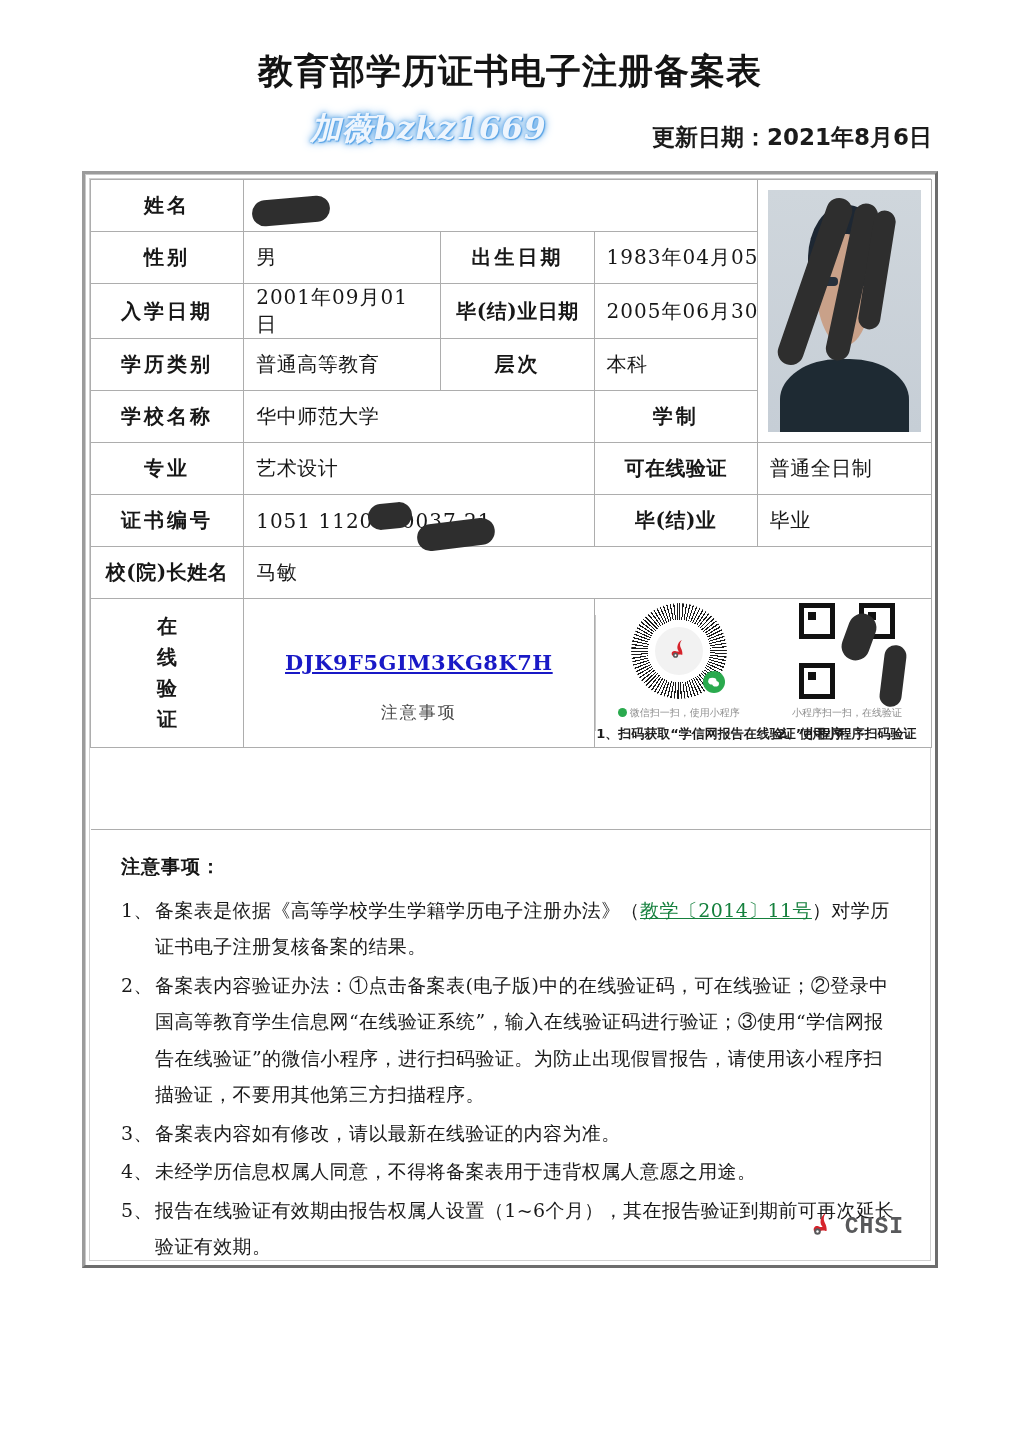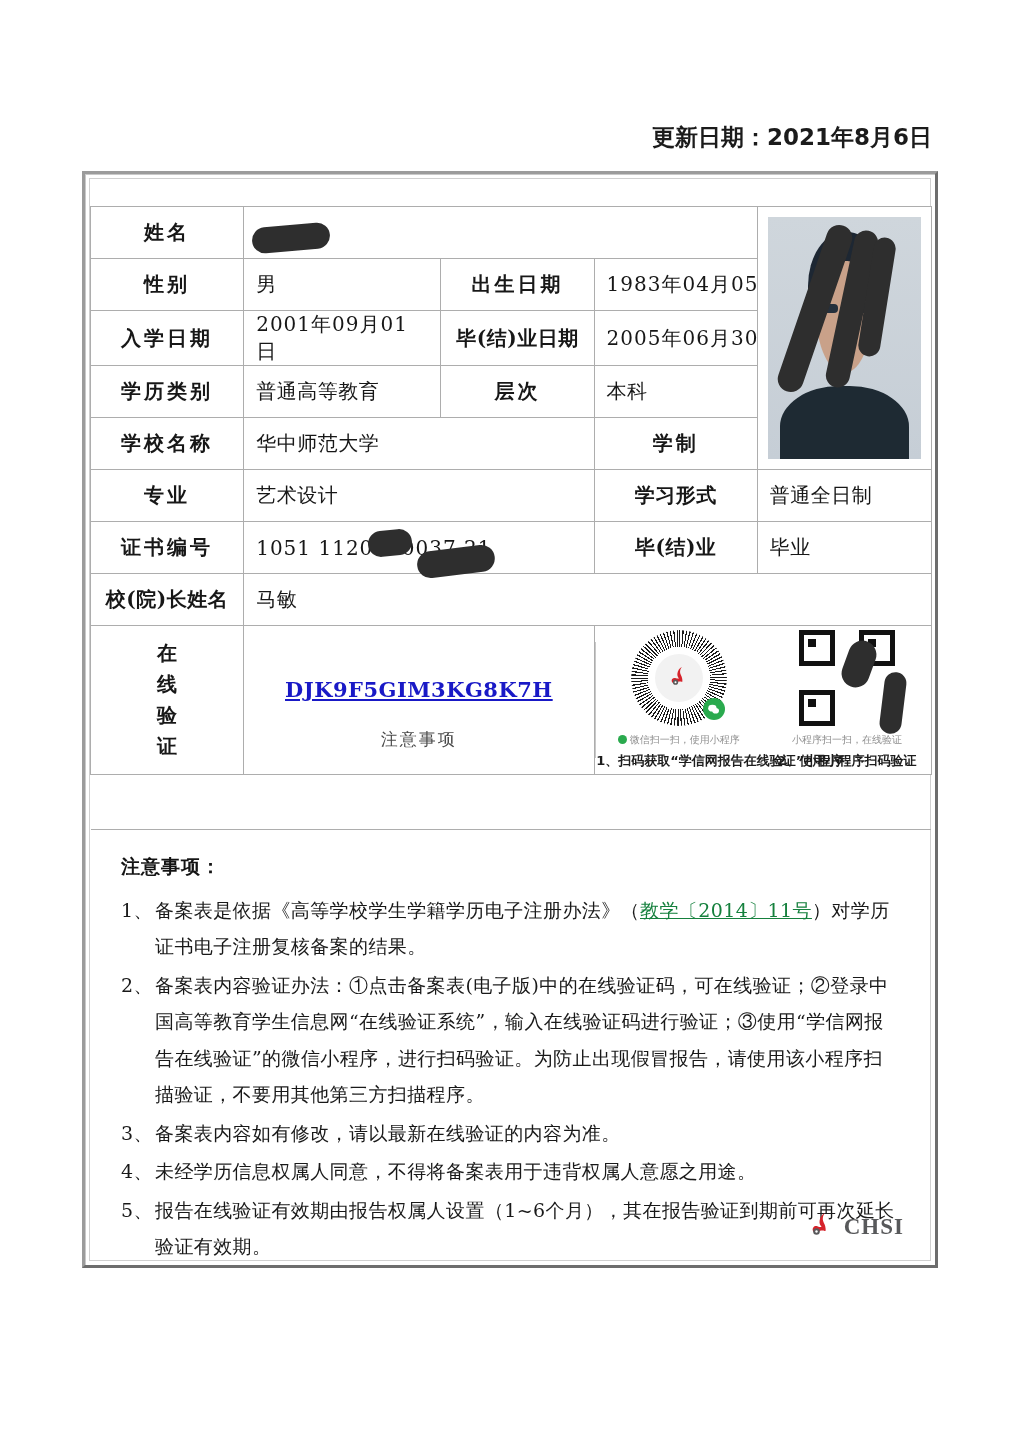--- a/index.html
+++ b/index.html
@@ -79,21 +79,20 @@
   }
 
   
   .tbl {
     position: absolute;
     left: 0; top: 0;
     width: 842px;
     border-collapse: collapse;
     table-layout: fixed;
     background: #5eead4;
-    margin-top: 27px;
   }
   .tbl td {
     border: 1px solid #adadad;
     padding: 0 12px;
     height: 51px;
     vertical-align: middle;
     font-family: "DejaVu Serif", "Liberation Serif", serif;
     font-size: 20px;
     color: #171717;
     background: #fff;
@@ -309,31 +308,33 @@
     text-decoration: underline;
   }
 
   
   .chsi {
     position: absolute;
     right: 26px; bottom: 16px;
     display: flex; align-items: center; gap: 6px;
   }
   .chsi-text {
-    font-family: Liberation Serif, serif;
+    font-family: Liberation Mono, monospace;
     font-weight: bold;
     font-size: 23px;
     color: #58595b;
     letter-spacing: 1px;
   }
 </style>
 </head>
 <body>
 
 <div class="header">
+  <div class="doc-title">教育部学历证书电子注册备案表</div>
+  <div class="watermark">加薇bzkz1669</div>
   <div class="update-date">更新日期：2021年8月6日</div>
 </div>
 
 <div class="frame">
 <div class="frame-inner">
 
   <table class="tbl">
     <colgroup>
       <col style="width:153px">
       <col style="width:197px">
@@ -388,21 +389,21 @@
 
       <tr>
         <td class="lbl">学校名称</td>
         <td class="val" colspan="2">华中师范大学</td>
         <td class="lbl">学制</td>
       </tr>
 
       <tr>
         <td class="lbl">专业</td>
         <td class="val" colspan="2">艺术设计</td>
-        <td class="lbl lbl-tight">学习形式</td>
+        <td class="lbl lbl-tight">可在线验证</td>
         <td class="val">普通全日制</td>
       </tr>
 
       <tr>
         <td class="lbl">证书编号</td>
         <td class="val val-num" colspan="2" style="position:relative;">
           <span>1051 1120 0     0037 21</span>
           <span class="redact" style="left:124px; top:8px; width:44px; height:26px; transform:rotate(-6deg);"></span>
           <span class="redact" style="left:173px; top:26px; width:78px; height:27px; transform:rotate(-7deg);"></span>
         </td>

